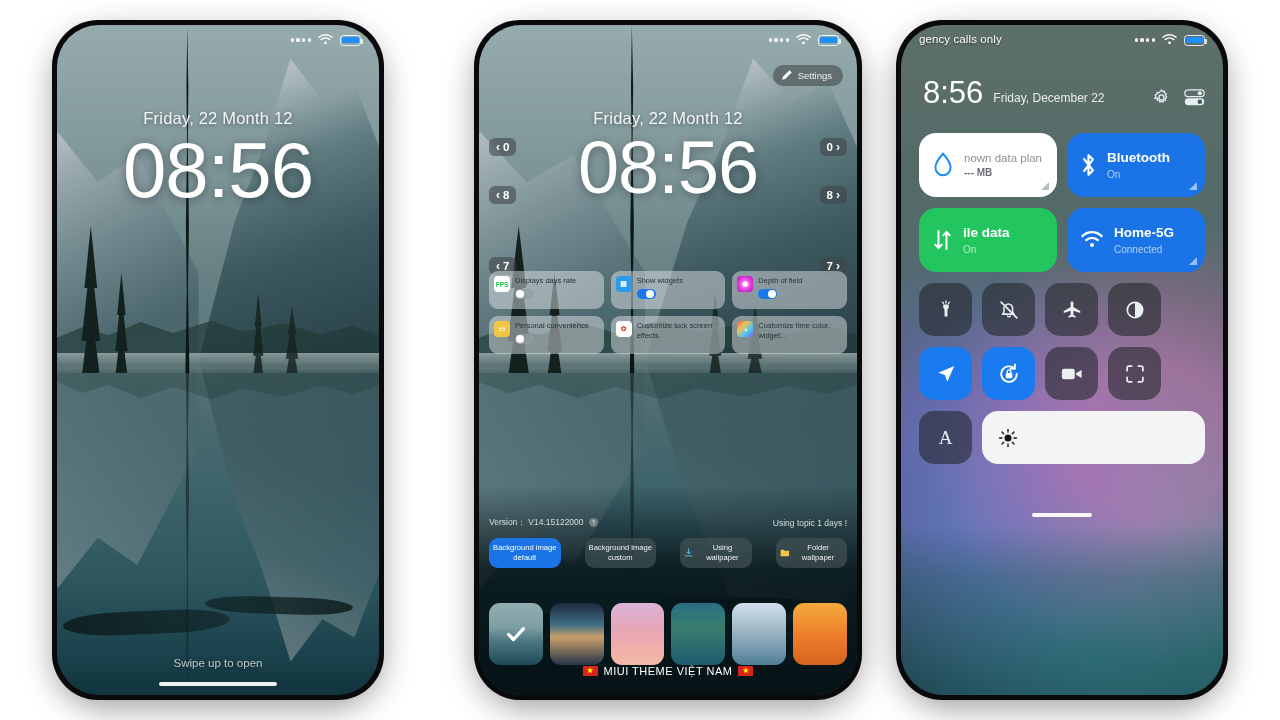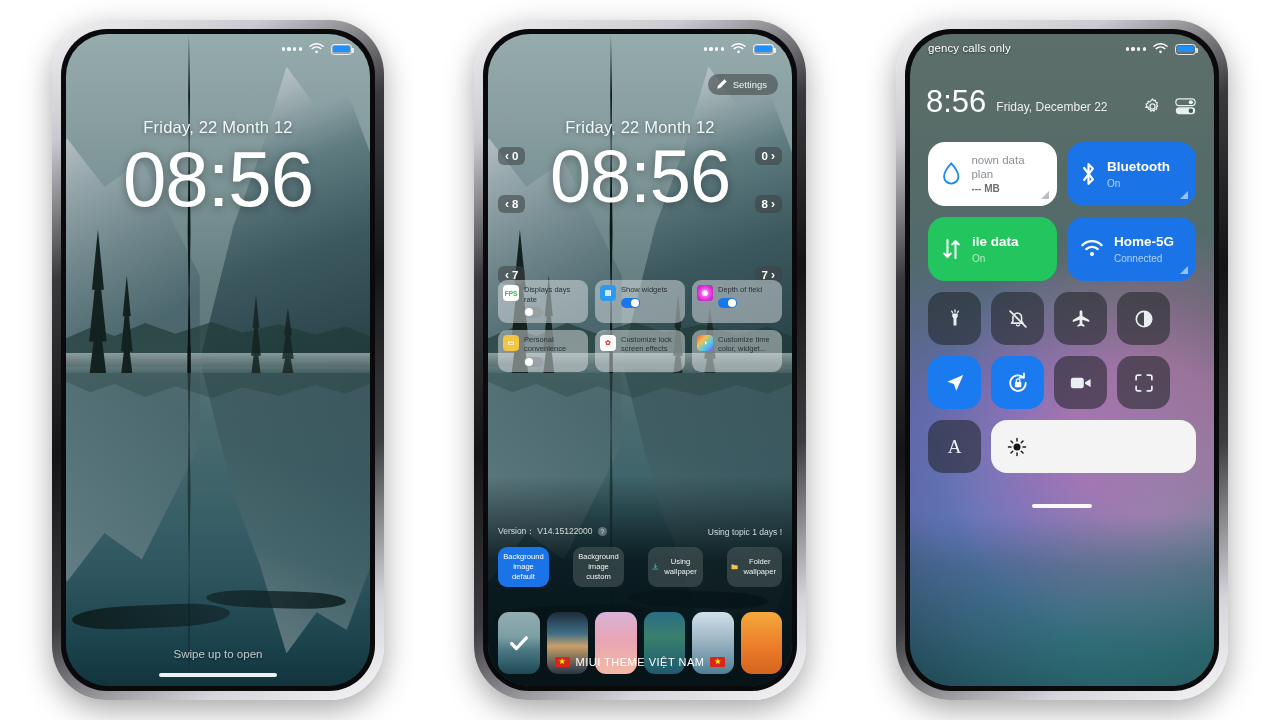--- a/index.html
+++ b/index.html
@@ -1,28 +1,28 @@
 <!DOCTYPE html>
 <html><head>
 <meta charset="utf-8">
 <style>
   * { box-sizing: border-box; margin:0; padding:0; }
   html,body { width:1280px; height:720px; overflow:hidden; background:#ffffff;
     font-family:"Liberation Sans", sans-serif; }
   .stage { position:relative; width:1280px; height:720px; background:#ffffff; }
 
   
-  .phone { position:absolute; border-radius:54px; padding:9px;
+  .phone { position:absolute; border-radius:54px; padding:0;
     background:linear-gradient(150deg,#f2f2f4 0%,#c9c9cf 14%,#3a3a3e 30%,#141416 50%,#3d3d41 70%,#d4d4da 88%,#f6f6f8 100%);
     box-shadow:0 10px 30px rgba(0,0,0,.35); }
   .bezel { width:100%; height:100%; border-radius:46px; background:#0a0a0c; padding:5px; }
   .screen { position:relative; width:100%; height:100%; border-radius:42px; overflow:hidden; background:#0c1418; }
 
   #phone1 { left:52px; top:20px; width:332px; height:680px; }
-  #phone2 { left:474px; top:20px; width:332px; height:680px; }
+  #phone2 { left:474px; top:20px; width:388px; height:680px; }
   #phone3 { left:896px; top:20px; width:332px; height:680px; }
 
   
   .wall { position:absolute; inset:0; }
   .sky { position:absolute; left:0; right:0; top:0; height:50%;
     background:linear-gradient(180deg,#a9bfc0 0%,#9db4b6 28%,#8fa9ab 52%,#7e9a9b 74%,#6f8e90 100%); }
   .water { position:absolute; left:0; right:0; bottom:0; height:50%;
     background:linear-gradient(180deg,#6f8e90 0%,#5e8489 18%,#4e7b82 42%,#3d6d77 66%,#23545f 88%,#16414b 100%); }
   .mtn { position:absolute; }
   .mtn-r { right:-6%; top:5%; width:62%; height:45%;
@@ -136,21 +136,21 @@
     background:linear-gradient(180deg,rgba(6,24,28,0),rgba(4,18,22,.82) 40%,#061317 100%); z-index:6; }
 
   
   .cc-bg { position:absolute; inset:0;
     background:
       radial-gradient(circle at 78% 62%, rgba(236,106,180,.5) 0 16%, rgba(236,106,180,0) 46%),
       radial-gradient(circle at 20% 66%, rgba(132,96,226,.45) 0 15%, rgba(132,96,226,0) 44%),
       radial-gradient(circle at 52% 74%, rgba(72,176,196,.45) 0 18%, rgba(72,176,196,0) 48%),
       radial-gradient(circle at 86% 88%, rgba(70,190,170,.4) 0 16%, rgba(70,190,170,0) 46%),
       linear-gradient(180deg,#5d6f6a 0%,#566b68 20%,#4e6a6c 42%,#45626a 62%,#2f5560 82%,#1d4450 100%); }
-  .cc-head { position:absolute; left:16px; right:18px; top:52px; z-index:6; }
+  .cc-head { position:absolute; left:22px; right:18px; top:52px; z-index:6; }
   .cc-time { display:flex; align-items:flex-end; gap:10px; }
   .cc-time .t { font-size:31px; color:#fff; font-weight:300; letter-spacing:0; line-height:1; }
   .cc-time .d { font-size:12px; color:rgba(255,255,255,.88); padding-bottom:3px; }
   .cc-icons { position:absolute; right:0; bottom:1px; display:flex; gap:13px; align-items:center; }
   .cc-grid { position:absolute; left:18px; right:18px; top:108px; z-index:6; }
   .big-row { display:flex; gap:10px; margin-bottom:11px; }
   .big { flex:1; height:64px; border-radius:17px; padding:11px 13px; position:relative;
     display:flex; align-items:center; gap:10px; }
   .big .bt { font-size:13.5px; font-weight:600; line-height:1.2; }
   .big .bs { font-size:10px; margin-top:2px; opacity:.82; }

